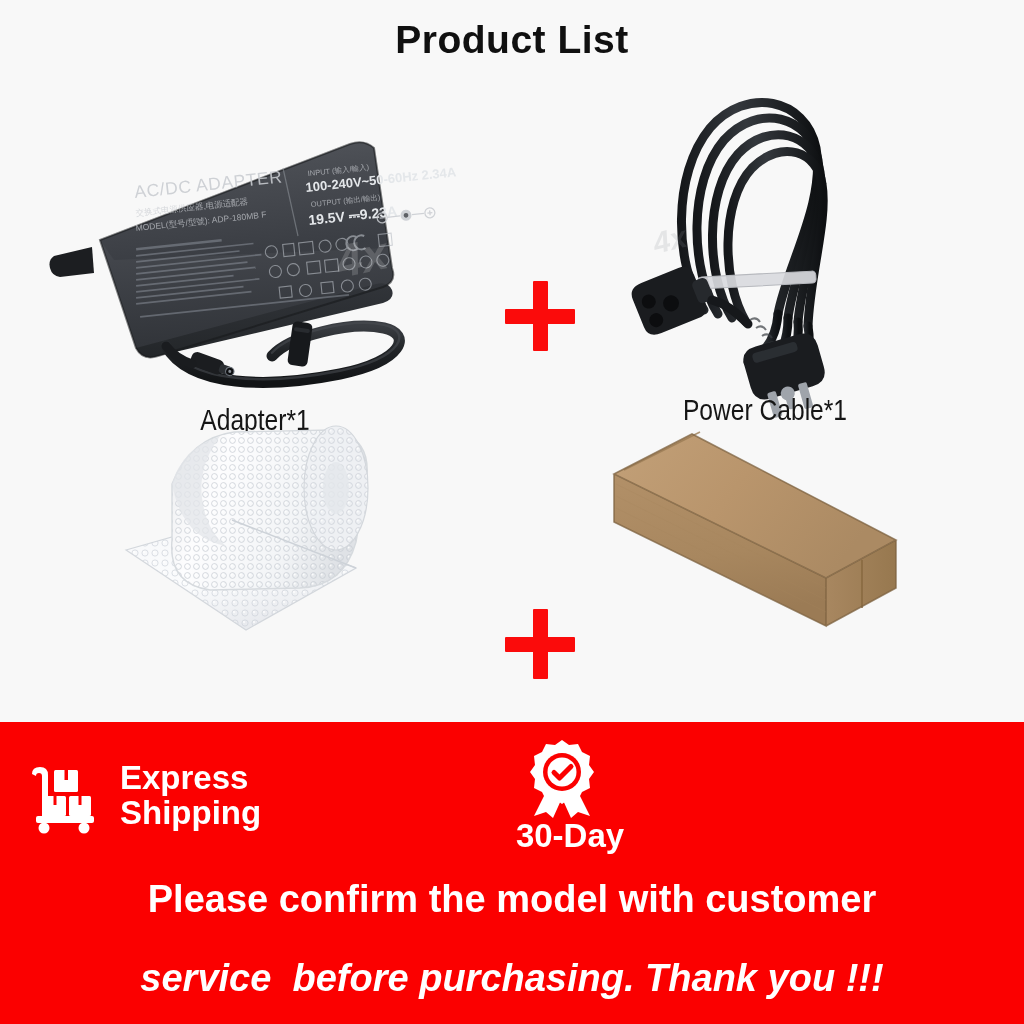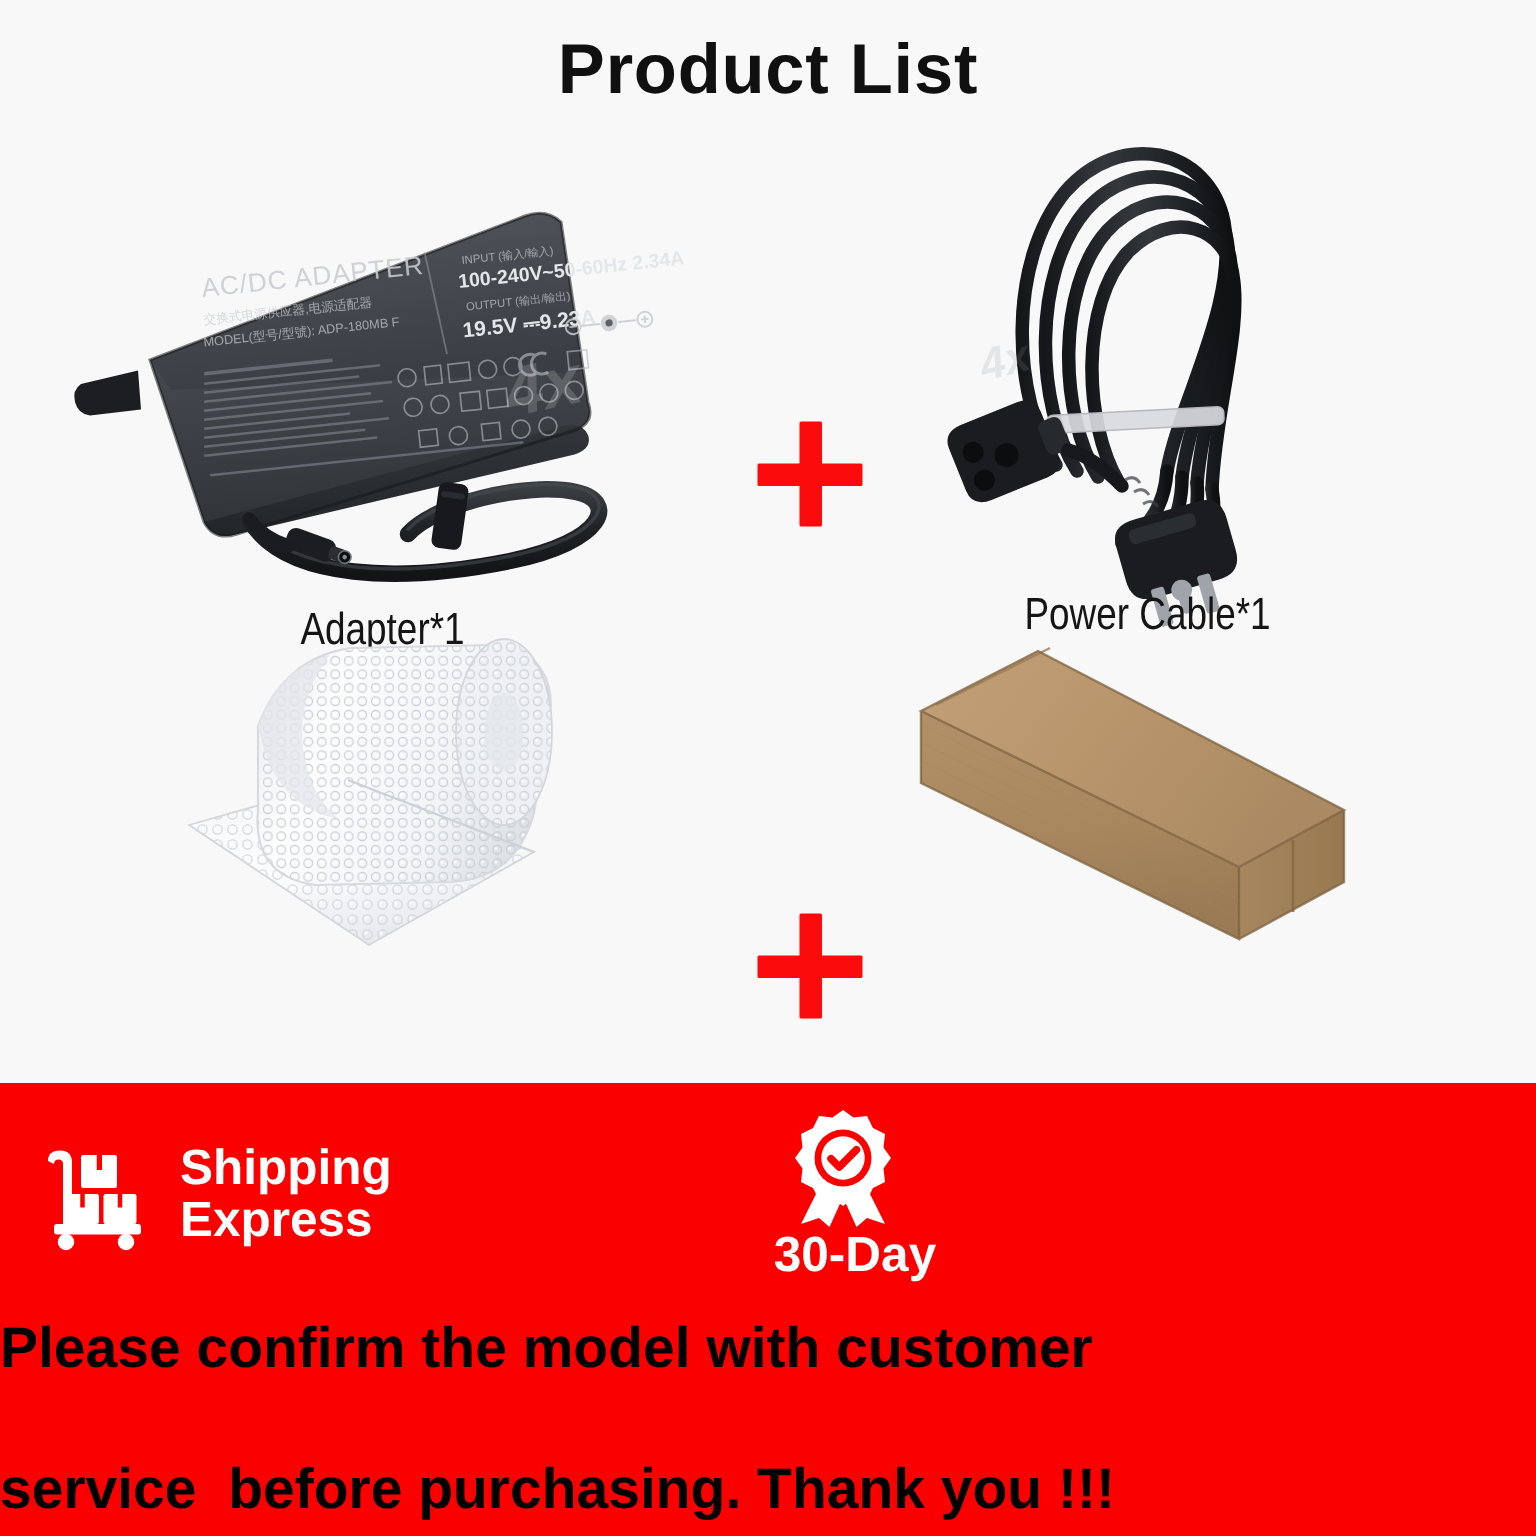--- a/index.html
+++ b/index.html
@@ -7,21 +7,21 @@
     width:1024px;height:1024px;
     background:#f8f8f8;
     font-family:"Liberation Sans","DejaVu Sans",sans-serif;
     overflow:hidden;position:relative;
   }
   .page{position:relative;width:1024px;height:1024px;background:#f8f8f8;}
 
   
   .title{
     position:absolute;top:18px;left:0;width:1024px;
-    text-align:center;font-size:47px;font-weight:bold;
+    text-align:center;font-size:39px;font-weight:bold;
     color:#101010;letter-spacing:.5px;
   }
 
   
   .grid{position:absolute;top:78px;left:0;width:1024px;height:644px;}
   .cell{position:absolute;}
   .cell-img{position:absolute;inset:0;}
   .cell-label{
     position:absolute;left:0;width:100%;text-align:center;
     font-size:30px;color:#151515;
@@ -64,26 +64,26 @@
   .badge-3{width:332px;padding-left:20px;}
   .badge-icon{flex:0 0 auto;margin-right:16px;}
   .badge-text{
     color:#fff;font-weight:bold;font-size:33px;line-height:1.07;
     letter-spacing:0px;
   }
   .badge-text span{display:block;}
 
   .notice{
     position:absolute;left:0;top:148px;width:1024px;
-    color:#000000;text-align:left;font-weight:bold;
+    color:#ffffff;text-align:center;font-weight:bold;
     font-size:38px;line-height:1.0;
   }
   .notice-line{display:block;white-space:pre;}
   .notice-l1{margin-top:10px;}
-  .notice-l2{margin-top:56px;}
+  .notice-l2{margin-top:41px;font-style:italic;}
 
   
   svg{display:block;overflow:visible;}
 </style>
 </head>
 <body>
 
 <div class="page">
 
   <div class="title">Product List</div>
@@ -393,22 +393,22 @@
 
               <rect x="22" y="42" width="22" height="20" rx="1.5"></rect>
               <rect x="31.5" y="42" width="3" height="9" fill="#fb0000"></rect>
 
               <rect x="47" y="42" width="22" height="20" rx="1.5"></rect>
               <rect x="56.5" y="42" width="3" height="9" fill="#fb0000"></rect>
             </g>
           </svg>
         </div>
         <div class="badge-text">
+          <span>Express</span>
           <span>Shipping</span>
-          <span>Express</span>
         </div>
       </div>
 
       <div class="badge badge-2">
         <div class="badge-icon">
           <svg width="76" height="82" viewBox="0 0 76 82">
             <g fill="#ffffff">
 
               <path d="M22,56 L10,80 L22,76 L29,82 L38,62 Z"></path>
               <path d="M54,56 L66,80 L54,76 L47,82 L38,62 Z"></path>

